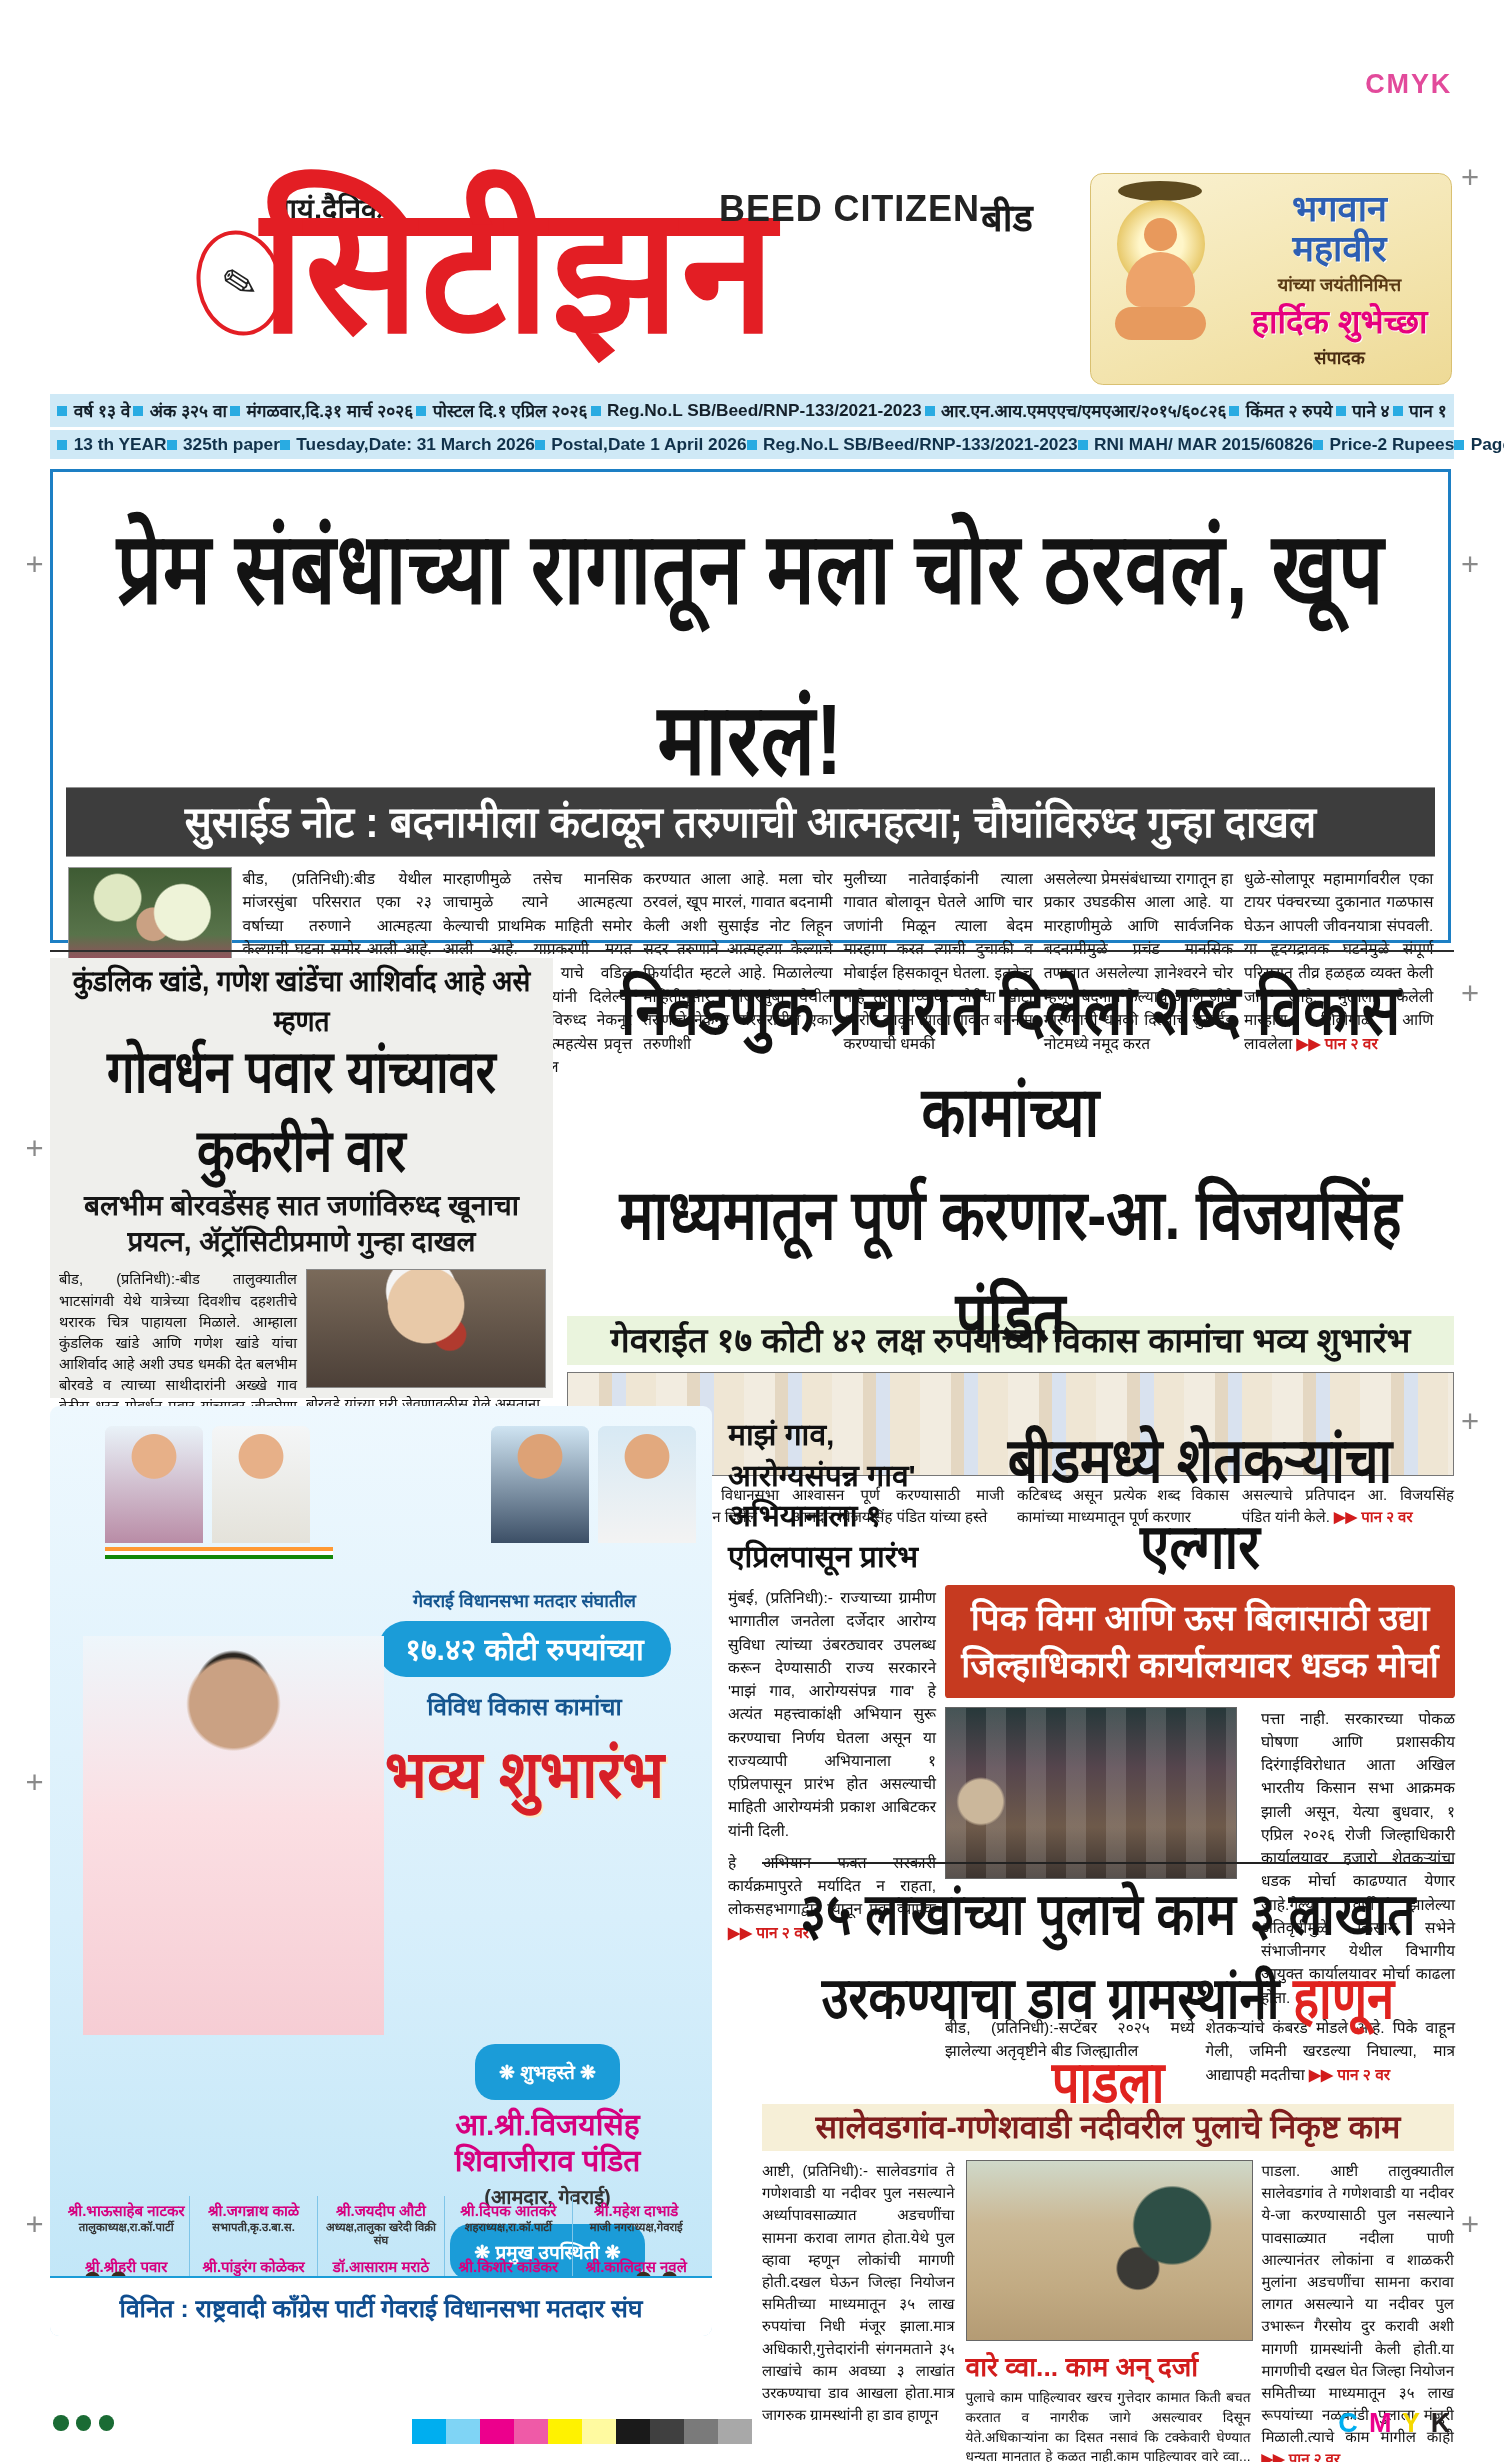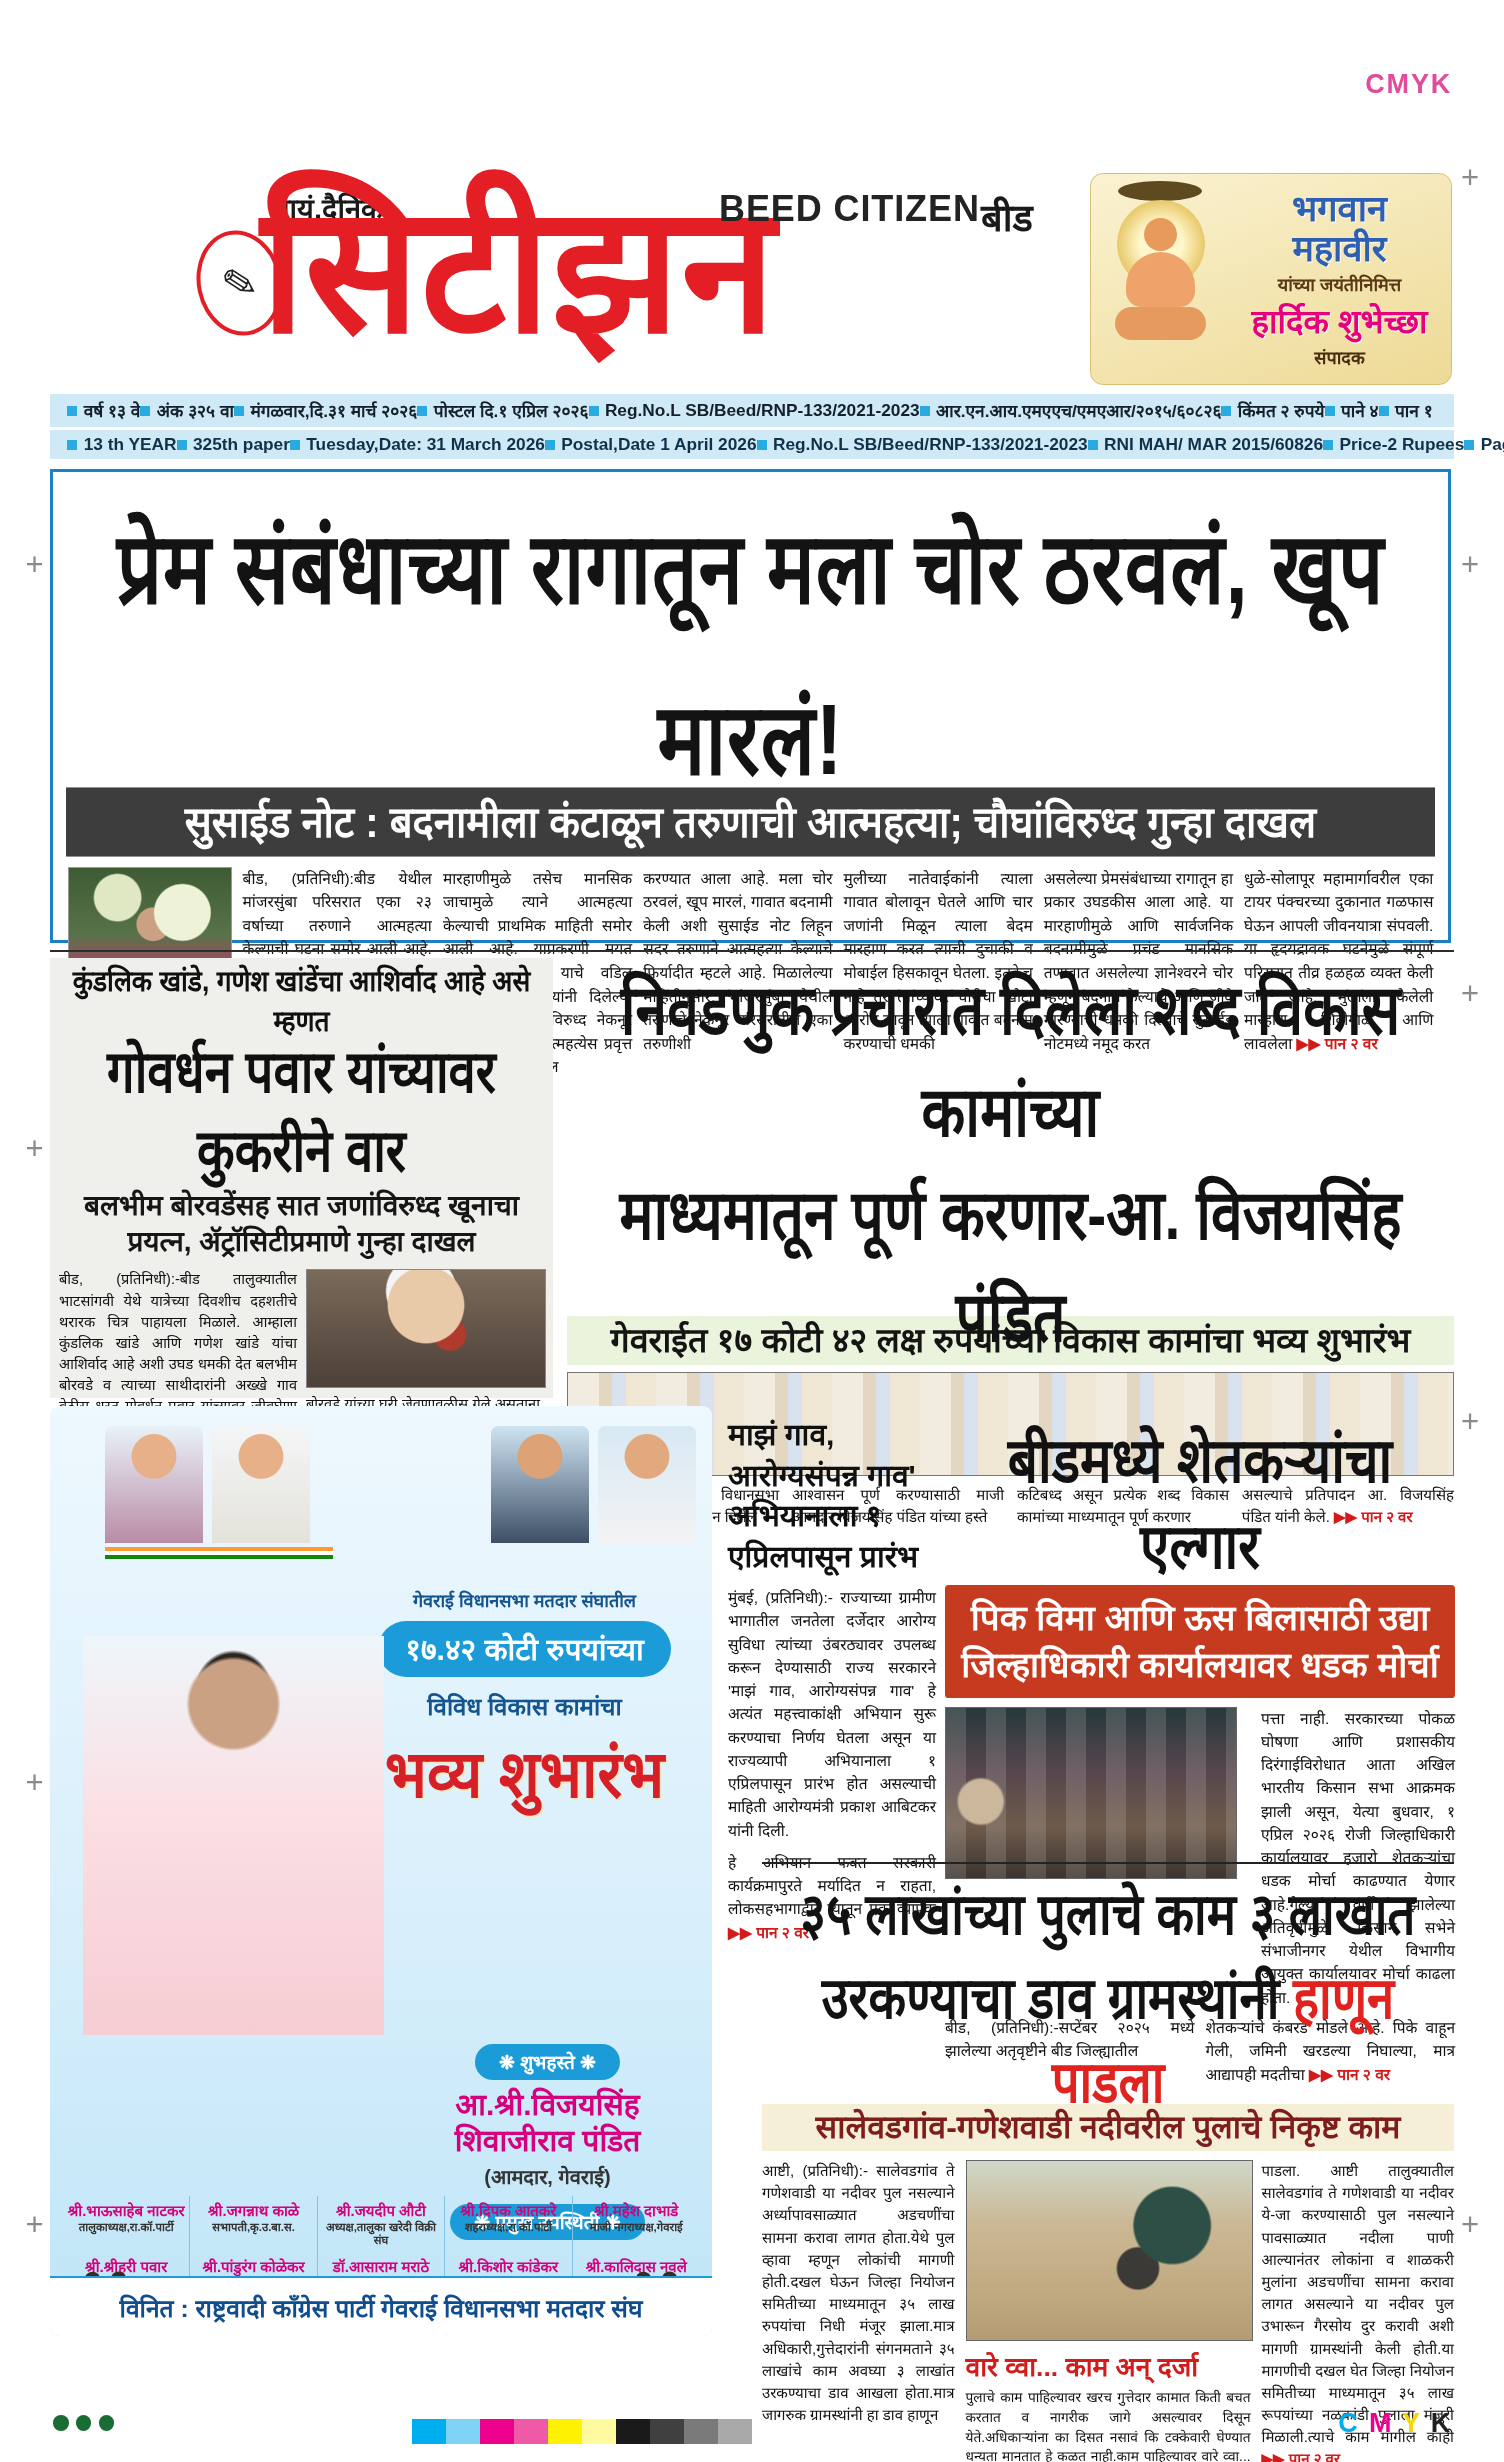--- a/index.html
+++ b/index.html
@@ -31,21 +31,21 @@
   .mtxt{flex:1;text-align:center;padding-top:14.6px;}
   .mt1{font-size:36px;line-height:40px;font-weight:bold;color:#2d5fb3;text-shadow:0.9px 0.9px 0 #fff;}
   .mt2{font-size:18px;font-weight:bold;color:#5a3a15;margin-top:3.6px;}
   .mt3{font-size:33px;font-weight:bold;color:#e6007e;text-shadow:0.9px 0.9px 0 #fff;margin-top:1.8px;}
   .mt4{font-size:18px;font-weight:bold;color:#4a2c12;margin-top:1.8px;}
   
   .dateline{position:absolute;left:50px;width:1404px;background:#cfe9f6;display:flex;align-items:center;
             padding:0 7.3px;box-sizing:border-box;gap:3.6px;}
   .dl1{top:394px;height:33px;}
   .dl2{top:430px;height:29px;}
-  .dateline ul{list-style:none;display:flex;width:100%;margin:10px;padding:0;justify-content:flex-start;align-items:center;}
+  .dateline ul{list-style:none;display:flex;width:100%;margin:0;padding:0;justify-content:space-between;align-items:center;}
   .dateline li{display:flex;align-items:center;font-size:17.3px;font-weight:bold;color:#14202a;white-space:nowrap;}
   .dl2 li{color:#10314a;font-weight:bold;}
   .sq{display:inline-block;width:10px;height:10px;background:#29abe2;margin-right:6.4px;flex:none;}
   
   .leadbox{position:absolute;left:50px;top:469px;width:1401px;height:474px;border:3.6px solid #1d7fc4;box-sizing:border-box;background:#fff;}
   .leadhead{font-size:80px;font-weight:bold;color:#131313;text-align:center;margin-top:11px;
             transform:scaleY(1.25);transform-origin:center top;letter-spacing:0.9px;line-height:137px;}
   .leadsub{margin:33px 12.8px 0 12.8px;background:#3d3d3d;color:#fff;font-size:40px;font-weight:bold;
            text-align:center;line-height:64px;height:64px;transform:scaleY(1.08);}
   .leadbody{display:flex;gap:11px;padding:12.8px 14.6px 0 14.6px;}
@@ -95,21 +95,21 @@
   .adpill{display:inline-block;margin-top:9px;background:#1b9cd8;color:#fff;font-size:30px;font-weight:bold;
           padding:7.3px 27px;border-radius:31px;}
   .admid{font-size:24px;font-weight:bold;color:#14558f;margin-top:12.8px;}
   .adtitle{font-size:60px;font-weight:bold;color:#d71f28;margin-top:9px;transform:scaleY(1.1);
            text-shadow:1.8px 1.8px 0 #fbe9c4;}
   .bigportrait{position:absolute;left:33px;top:230px;width:301px;height:399px;
                background:radial-gradient(circle at 50% 17%,#caa183 0 12%,transparent 13%),
                           radial-gradient(circle at 50% 13%,#2b2620 0 9%,transparent 10%),
                           linear-gradient(180deg,#eef6fb 0%,#fbdfe3 45%,#f6cdd4 100%);}
   .handspill{display:inline-block;background:#1b9cd8;color:#fff;font-size:19px;font-weight:bold;
-             padding:5px 24px;border-radius:20px;}
+             padding:15px 24px;border-radius:20px;}
   .adright{position:absolute;left:347px;top:638px;width:301px;text-align:center;}
   .guest{font-size:30px;font-weight:bold;color:#d6007f;margin-top:7px;line-height:1.2;}
   .guestrole{font-size:20px;font-weight:bold;color:#333;margin-top:3.6px;}
   .people{position:absolute;left:13px;top:790px;width:637px;display:flex;flex-wrap:wrap;}
   .pcell{width:20%;box-sizing:border-box;text-align:center;padding:5.5px 3.6px;border-right:1.8px solid #7fc5e8;}
   .pcell:nth-child(5n){border-right:none;}
   .pname{font-size:15px;font-weight:bold;color:#d6007f;line-height:1.15;}
   .prole{font-size:11.4px;font-weight:bold;color:#333;margin-top:1.8px;line-height:1.15;}
   .adfooter{position:absolute;left:0;bottom:0;width:100%;height:58px;background:#fff;
             border-top:2.7px solid #1b9cd8;display:flex;align-items:center;justify-content:center;

